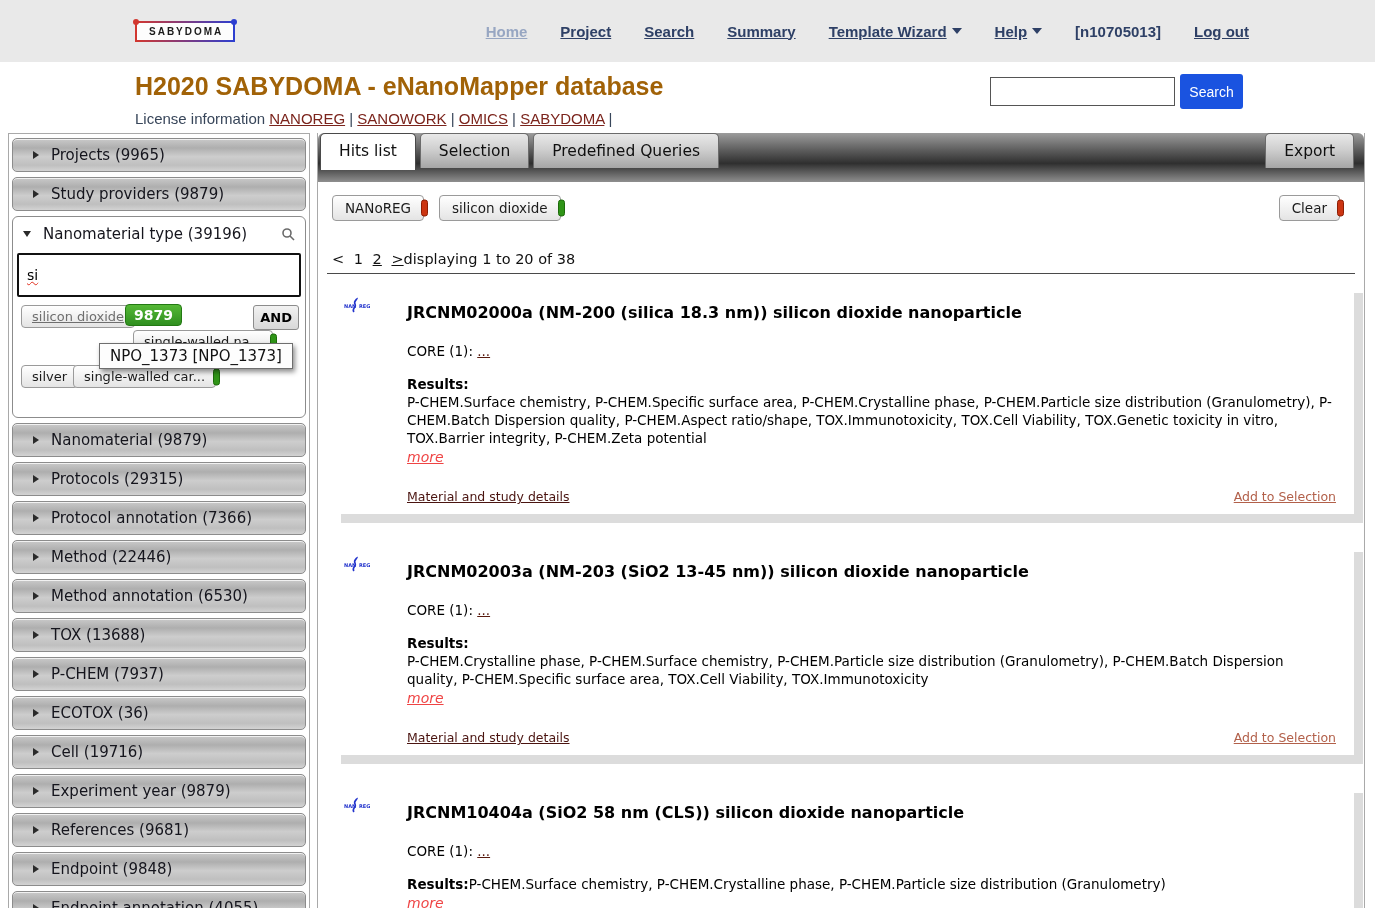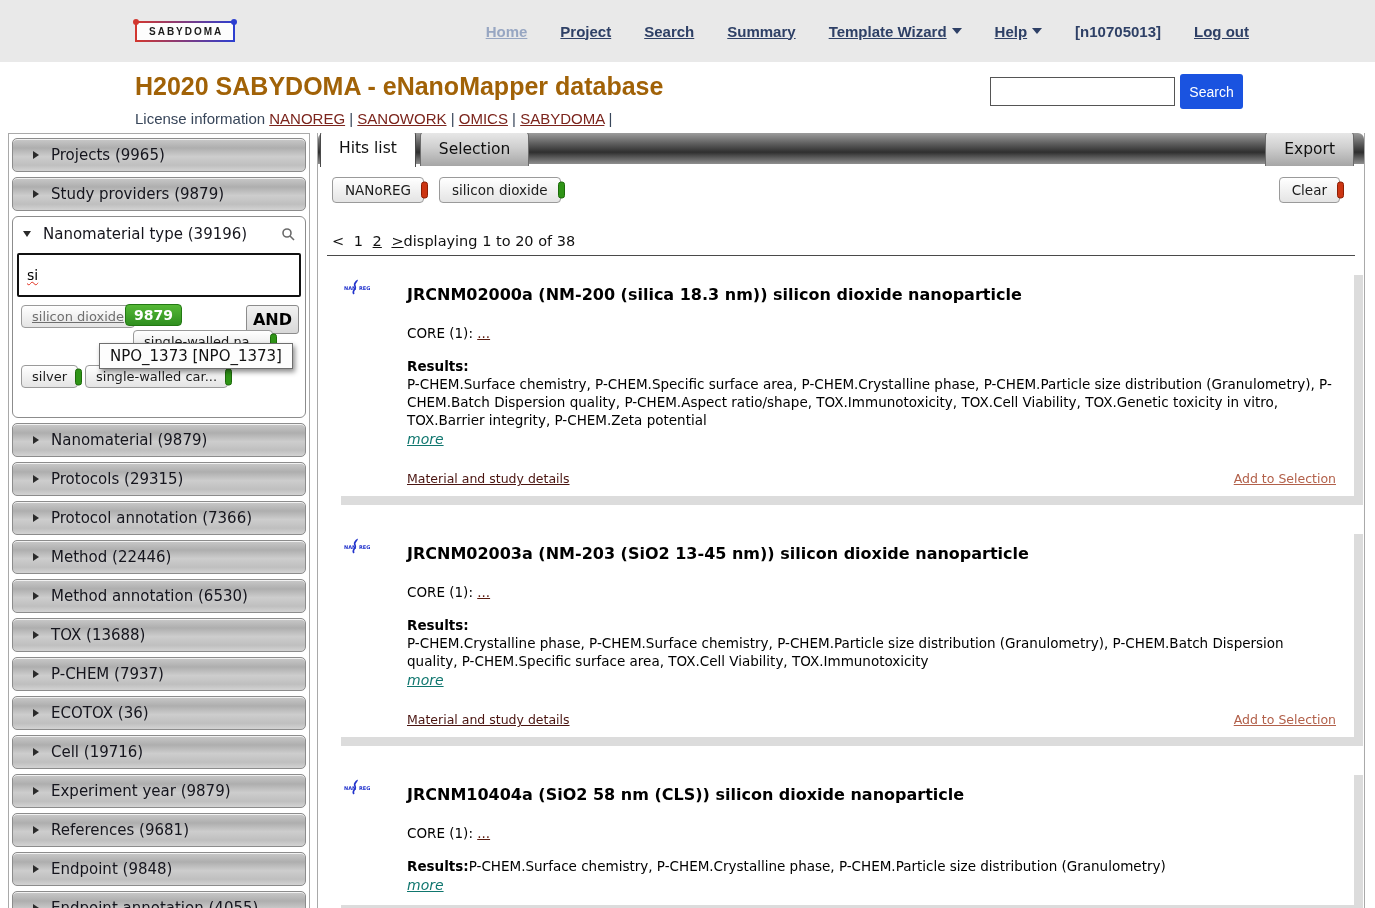--- a/index.html
+++ b/index.html
@@ -58,33 +58,33 @@
           background:linear-gradient(180deg,#ffffff,#e4e4e4); padding:3px 10px; font-size:13px; color:#1b1b1b;
           cursor:pointer; white-space:nowrap; }
   .chip-handle { position:absolute; right:-5px; top:50%; transform:translateY(-50%); width:7px; height:17px;
                  border-radius:3px; cursor:grab; }
   .chip-handle.green { background:#2f9417; border:1px solid #1d6b0b; }
   .chip-handle.red   { background:#cc3512; border:1px solid #8d1f05; }
   .count-badge { position:relative; z-index:2; margin-left:-1px; background:linear-gradient(180deg,#55b836,#2f8f1f);
                  border:1px solid #237913; border-radius:4px; color:#fff; font-size:14px; font-weight:bold;
                  padding:2px 8px; }
   .chip.linkish .chip-text { color:#6f6f6f; text-decoration:underline; }
-  .and-chip { position:absolute; right:2px; top:4px; font-size:16px; font-weight:bold; padding:4px 6px;
+  .and-chip { position:absolute; right:2px; top:4px; font-size:13px; font-weight:bold; padding:4px 6px;
               background:linear-gradient(180deg,#f2f2f2,#d8d8d8); border:1px solid #8c8c8c; border-radius:3px; cursor:pointer; }
   .pos-selected { position:absolute; left:4px; top:4px; }
   .pos-sugg0 { position:absolute; left:116px; top:29px; z-index:1;text-decoration:underline; }
   .pos-sugg1 { position:absolute; left:4px; top:64px; }
-  .pos-sugg2 { position:absolute; left:68px; top:64px; }
+  .pos-sugg2 { position:absolute; left:56px; top:64px; }
   .facet-tooltip { position:absolute; left:82px; top:42px; z-index:3; background:#fdfdfd; border:1px solid #6e6e6e;
                    box-shadow:2px 3px 5px rgba(0,0,0,.45); font-size:15px; color:#111; padding:3px 10px; white-space:nowrap; }
 
   
   .main-panel { flex:1; border:1px solid #a9a9a9; border-top:none; background:#fff; position:relative; overflow:hidden; }
-  .tabbar { height:31px; background:linear-gradient(180deg,#9c9c9c 0%,#5d5d5d 35%,#2f2f2f 62%,#8f8f8f 100%);
-            border-radius:6px 6px 0 0; display:flex; align-items:center; padding:0 2px; }
+  .tabbar { height:49px; background:linear-gradient(180deg,#9c9c9c 0%,#5d5d5d 35%,#2f2f2f 62%,#8f8f8f 100%);
+            border-radius:6px 6px 0 0; display:flex; align-items:flex-start; padding:0 2px; }
   .tab { font-size:15.5px; color:#101010; padding:8px 18px; border:1px solid #6b6b6b; border-bottom:none;
          border-radius:5px 5px 0 0; background:linear-gradient(180deg,#e9e9e9,#cfcfcf 45%,#a6a6a6); margin-right:4px;
          cursor:pointer; white-space:nowrap; }
   .tab.active { background:#fff; border-color:#4a4a4a; padding-bottom:10px; position:relative; z-index:2; }
   .tab.export { margin-left:auto; margin-right:8px; }
 
   .chips-row { padding:13px 14px 0 14px; display:flex; align-items:flex-start; }
   .chips-row .chip { margin-right:15px; padding:4px 12px; font-size:13.5px; }
   .chip.clear { margin-left:auto; margin-right:10px; }
 
@@ -96,21 +96,21 @@
   .cards { padding:8px 10px 0 12px; }
   .card { background:#fff; box-shadow:10px 10px 0 -1px #dcdcdc; padding:12px 18px 10px 14px; margin-bottom:27px; }
   .card-head { display:flex; align-items:flex-start; }
   .result-icon { flex:none; margin:2px 37px 0 0; }
   .card-title { font-size:16px; font-weight:bold; color:#000; padding-top:9px; }
   .card-body { margin-left:63px; }
   .core-line { margin-top:21px; font-size:13.5px; color:#000; }
   .core-line a { color:#5a1c10; text-decoration:underline; cursor:pointer; }
   .results-block { margin-top:16px; font-size:13.5px; line-height:1.34; color:#000; max-width:935px; }
   .rlabel { font-weight:bold; }
-  .more-link { display:inline-block; margin-top:1px; font-size:14px; font-style:italic; color:#0f766e;
+  .more-link { display:inline-block; margin-top:1px; font-size:14px; font-style:italic; color:#ef4444;
                text-decoration:underline; cursor:pointer; }
   .card-links { display:flex; justify-content:space-between; margin-top:22px; font-size:12.5px; }
   .details-link { color:#4a1410; text-decoration:underline; cursor:pointer; }
   .add-link { color:#b2604a; text-decoration:underline; cursor:pointer; }
 </style>
 </head>
 <body>
 
 <div class="topbar">
   <div class="logo-box">
@@ -265,20 +265,21 @@
           <span class="acc-label">Endpoint annotation (4055)</span>
         </div>
       </div>
 
   </aside>
 
   <section class="main-panel">
     <div class="tabbar">
         <div class="tab active">Hits list</div>
         <div class="tab">Selection</div>
+        <div class="tab">Predefined Queries</div>
         <div class="tab export">Export</div>
       </div>
 
     <div class="chips-row">
       <span id="filter-chips"><span class="chip">
             <span>NANoREG</span>
             <span class="chip-handle red"></span>
           </span><span class="chip">
             <span>silicon dioxide</span>
             <span class="chip-handle green"></span>

